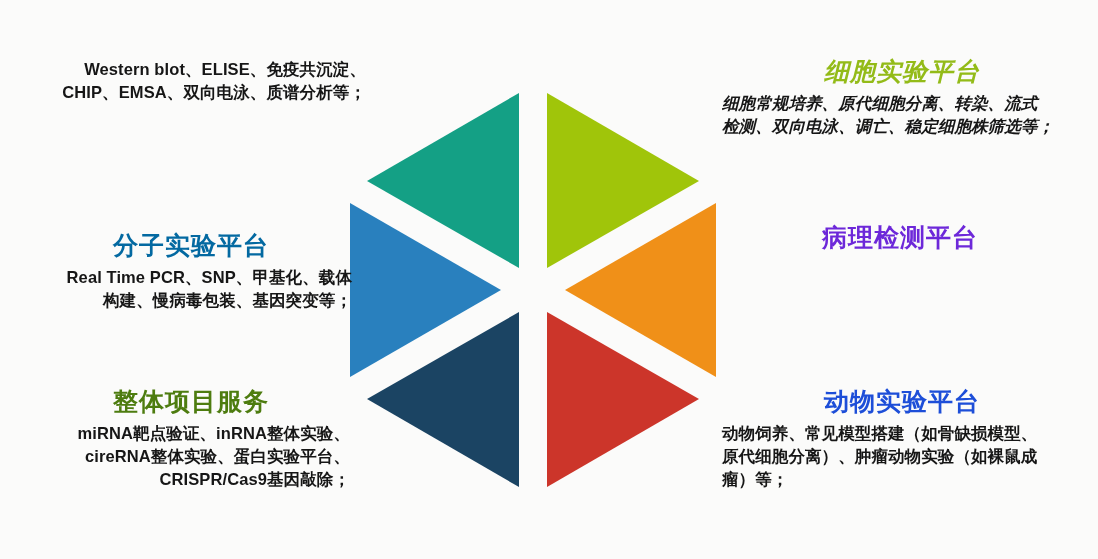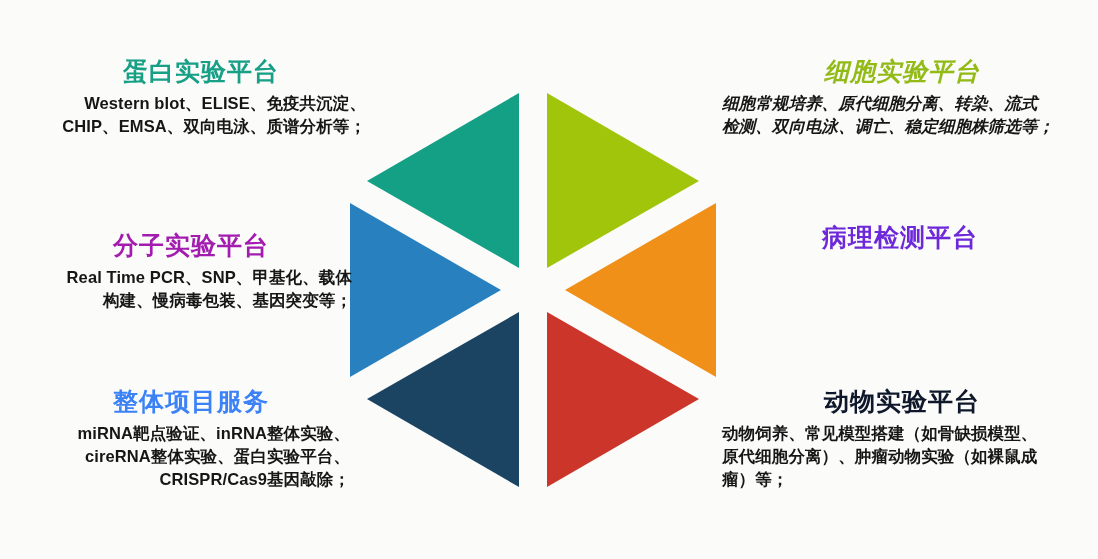--- a/index.html
+++ b/index.html
@@ -49,24 +49,24 @@
 
   #b-cell    {left:722px; top:58px;  width:360px;font-style:italic;}
   #b-cell h2{text-align:center;}
 
   #b-path    {left:722px; top:224px; width:356px;}
 
   #b-animal  {left:722px; top:388px; width:360px;}
 
   .h-teal  {color:#17a086;}
   .h-green {color:#93bb18;}
-  .h-blue  {color:#a21caf;}
+  .h-blue  {color:#0369a1;}
   .h-orange{color:#6d28d9;}
-  .h-navy  {color:#3b82f6;}
-  .h-red   {color:#0f172a;}
+  .h-navy  {color:#4d7c0f;}
+  .h-red   {color:#1d4ed8;}
 </style>
 </head>
 <body>
 
 <div id="stage">
 
   <svg class="hex-svg" viewBox="0 0 1098 559">
 
     <polygon points="519,93 519,268 367,181" fill="#14a085"></polygon>
 
@@ -75,21 +75,20 @@
     <polygon points="716,203 716,377 565,290" fill="#f09018"></polygon>
 
     <polygon points="547,487 547,312 699,399" fill="#cc352a"></polygon>
 
     <polygon points="519,487 519,312 367,399" fill="#1b4463"></polygon>
 
     <polygon points="350,203 350,377 501,290" fill="#2980be"></polygon>
   </svg>
 
   <div class="block left" id="b-protein">
-    <h2 class="h-teal">蛋白实验平台</h2>
     <p>Western blot、ELISE、免疫共沉淀、
 CHIP、EMSA、双向电泳、质谱分析等；</p>
   </div>
 
   <div class="block left" id="b-molecular">
     <h2 class="h-blue">分子实验平台</h2>
     <p>Real Time PCR、SNP、甲基化、载体
 构建、慢病毒包装、基因突变等；</p>
   </div>
 

